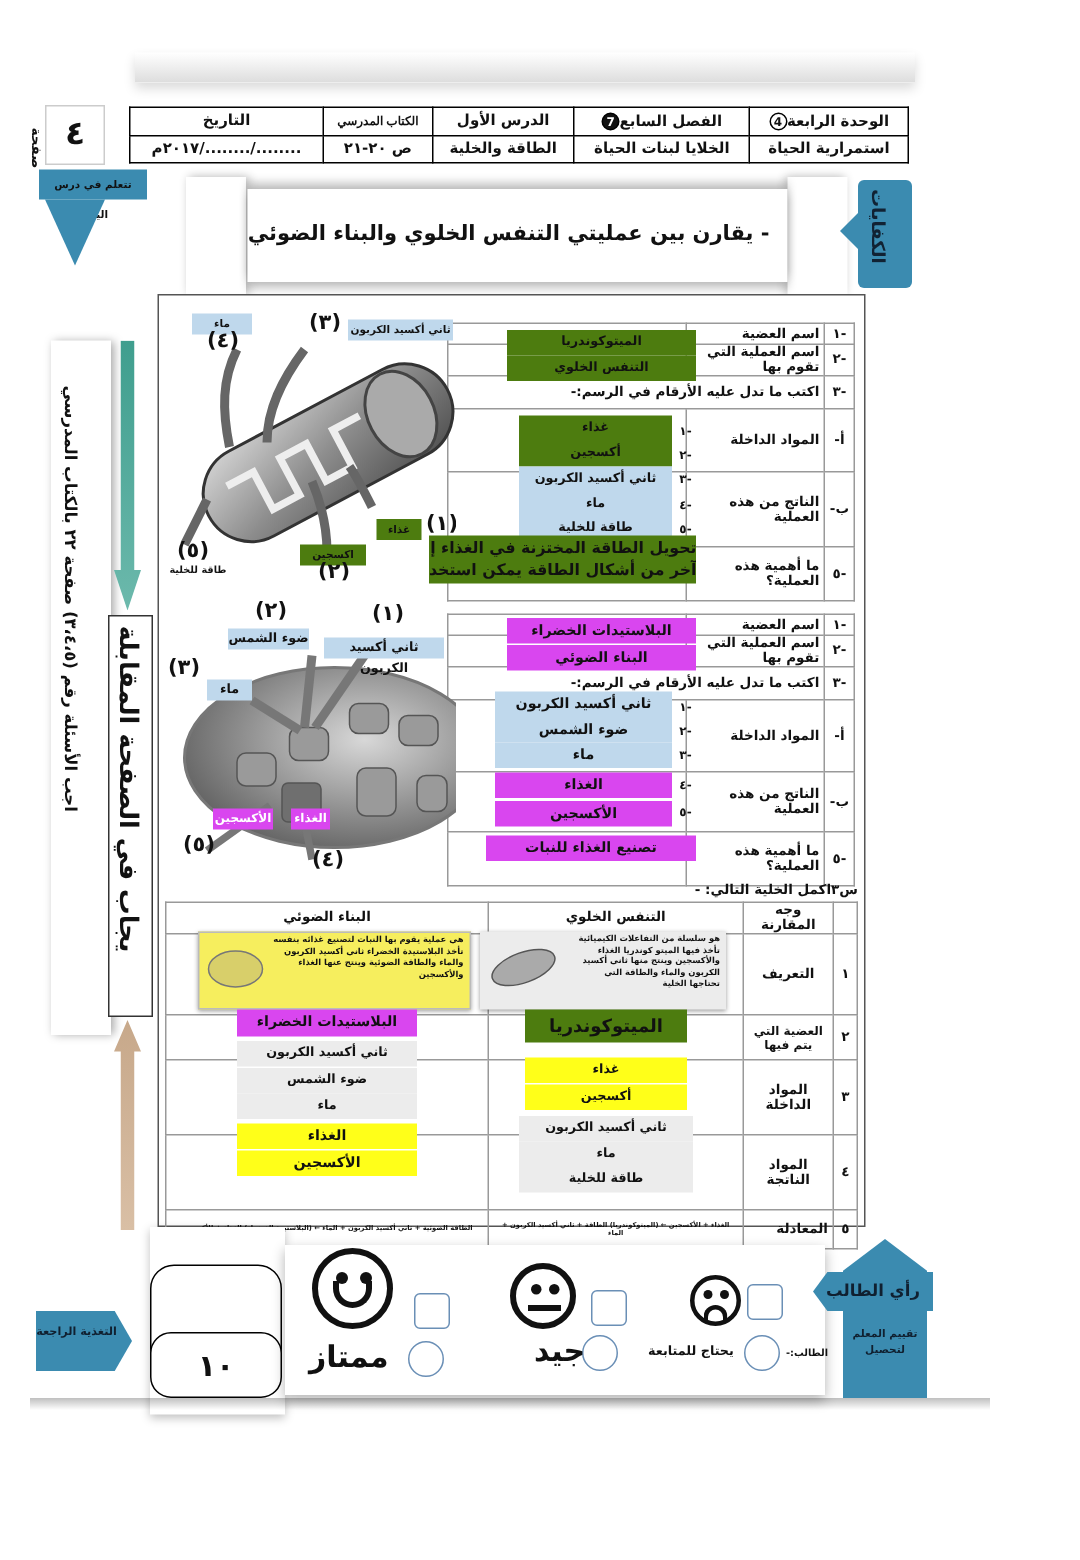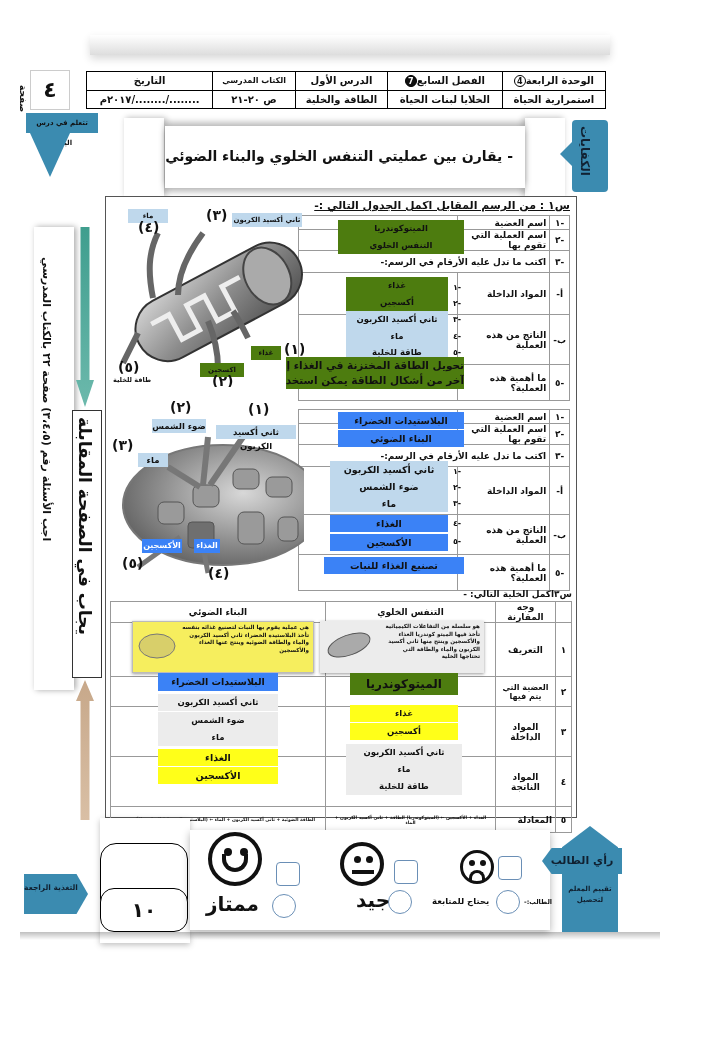--- a/index.html
+++ b/index.html
@@ -4,21 +4,21 @@
 <style>
   * { box-sizing: border-box; margin: 0; padding: 0; }
   html, body { width: 720px; height: 1040px; background: #ffffff; overflow: hidden; }
   body { position: relative; font-family: "DejaVu Sans", sans-serif; color: #111; direction: rtl; }
 
   .abs { position: absolute; }
 
   
   .hdr { position: absolute; left: 86px; top: 71px; width: 520px; height: 38px; border: 1.5px solid #000; border-collapse: collapse; direction: rtl; }
   .hdr td { border: 1px solid #000; text-align: center; font-size: 10px; font-weight: bold; height: 18px; padding: 0 2px; margin-left: 24px; }
-  .hdr .small { font-size: 8px; }
+  .hdr .small { font-size: 8px; font-family: Liberation Serif, serif; }
   .circ { display: inline-block; width: 12px; height: 12px; border-radius: 50%; border: 1px solid #000; font-size: 8px; line-height: 11px; text-align: center; vertical-align: middle; }
   .circ.fill { background: #111; color: #fff; }
 
   .page-no { position: absolute; left: 30px; top: 70px; width: 40px; height: 40px; background:#fff; border: 1px solid #ccc; font-size: 22px; font-weight: bold; text-align: center; line-height: 38px; }
   .page-word { position: absolute; left: 14px; top: 72px; width: 14px; height: 40px; writing-mode: vertical-rl; font-size: 9px; font-weight: bold; }
 
   .top-strip { position:absolute; left:90px; top:35px; width:520px; height:20px; background: linear-gradient(#fff, #ddd); box-shadow: 0 4px 8px rgba(0,0,0,0.15); }
 
   
   .obj-box { position: absolute; left: 165px; top: 126px; width: 360px; height: 62px; background: #fff; box-shadow: 0 -4px 6px rgba(0,0,0,0.25), 0 4px 6px rgba(0,0,0,0.25); }
@@ -39,21 +39,21 @@
   .q-title { position: absolute; font-size: 11px; font-weight: bold; text-decoration: underline; white-space: nowrap; }
 
   table.qt { position: absolute; border-collapse: collapse; direction: rtl; }
   table.qt td { border: 1px solid #999; font-size: 9px; font-weight: bold; padding: 0 3px; vertical-align: middle; }
   .num { width: 16px; text-align: center; }
   .lbl { width: 92px; }
 
   .pill { position: absolute; text-align: center; font-size: 8.5px; font-weight: bold; line-height: 17px; height: 17px; }
   .orange { background: #4d7c0f; }
   .blue { background: #bfd8ec; }
-  .green { background: #3b82f6; }
+  .green { background: #d946ef; }
   .yellow { background: #ffff19; }
   .grey { background: #ececec; }
 
   .diagram { position: absolute; overflow: hidden; }
   .dlabel { position: absolute; font-size: 7px; font-weight: bold; text-align: center; line-height: 14px; height: 14px; }
   .dnum { position: absolute; font-size: 14px; font-weight: bold; }
 
   
   .left-panel { position: absolute; left: 34px; top: 227px; width: 40px; height: 463px; background: #fff; box-shadow: 2px 0 6px rgba(0,0,0,0.35); }
   .left-panel .vt1 { position: absolute; left: 6px; top: 30px; writing-mode: vertical-rl; font-size: 11px; font-weight: bold; }
@@ -121,21 +121,20 @@
   <div class="vt1">اجب الأسئلة رقم (٣،٤،٥) صفحة ٢٢ بالكتاب المدرسي</div>
 </div>
 <div class="arrow-teal"></div>
 <div class="left-box2">
     <span>يجاب في الصفحة المقابلة</span>
   </div>
 <div class="arrow-tan"></div>
 
 <div class="main-frame">
 
-  <div class="q-title" style="right:6px; top:2px;">س١ : من الرسم المقابل اكمل الجدول التالي :-</div>
 
   <table class="qt" style="right:6px; top:18px; width:272px;">
     <tbody>
         <tr style="height:14px;">
       <td class="num">-١</td>
       <td class="lbl">اسم العضية</td>
       <td></td>
     </tr>
     <tr style="height:14px;">
       <td class="num">-٢</td>

